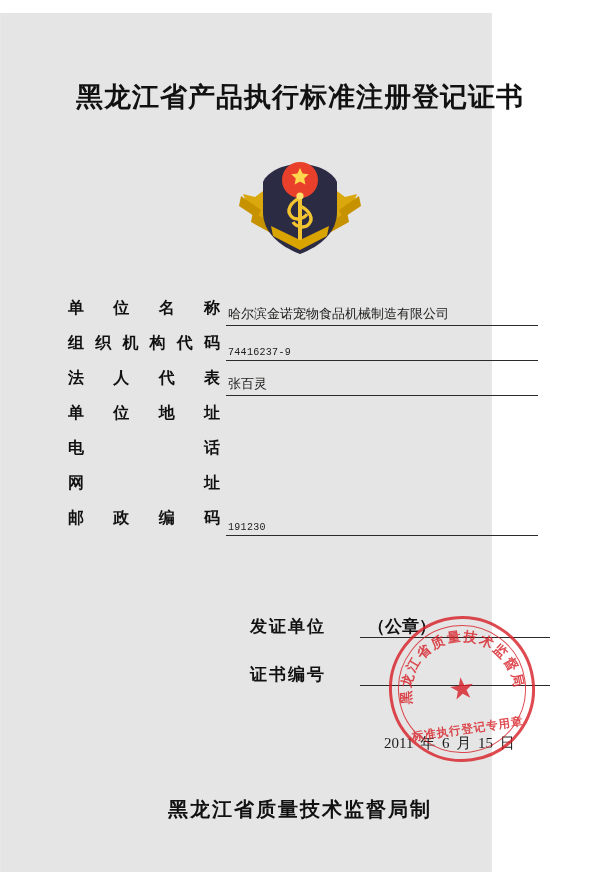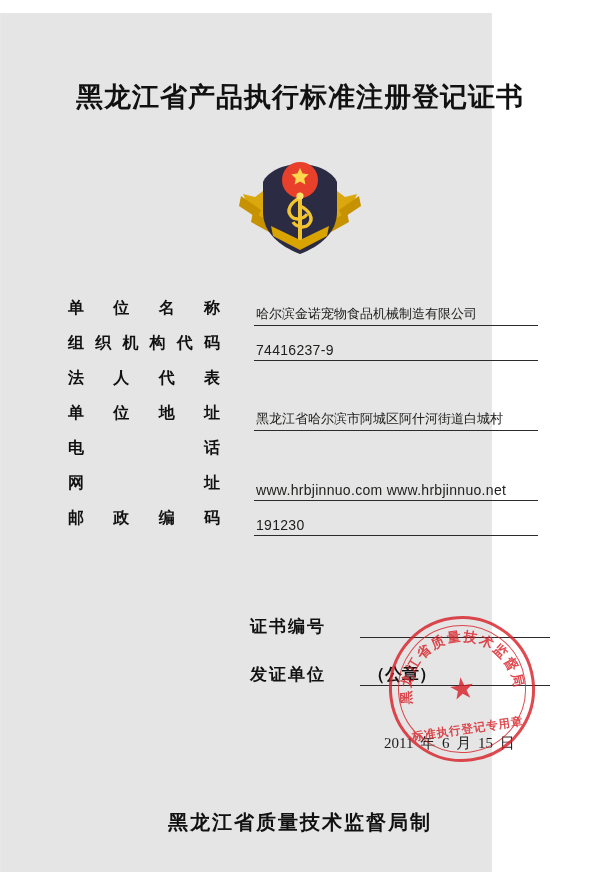--- a/index.html
+++ b/index.html
@@ -81,34 +81,33 @@
     justify-content: space-between;
   }
   .field-label span { display: inline-block; }
   .field-value-wrap {
     position: absolute;
     left: 158px;
     right: 0;
     top: 0;
     height: 29px;
     border-bottom: 1px solid #2b2b2b;
-    margin-left: 28px;
   }
   .field-value {
     position: absolute;
     left: 2px;
     bottom: 2px;
     font-family: "DejaVu Sans", sans-serif;
     font-size: 13px;
     color: #20201f;
     white-space: nowrap;
   }
   .field-value.latin {
-    font-family: Liberation Sans, sans-serif;
-    font-size: 14px;
+    font-family: Liberation Mono, monospace;
+    font-size: 10px;
     letter-spacing: .3px;
   }
 
   
   .lower {
     position: absolute;
     top: 598px;
     left: 250px;
     width: 300px;
   }
@@ -222,21 +221,20 @@
     position: absolute;
     top: 783px;
     left: 0;
     width: 600px;
     text-align: center;
     font-family: "DejaVu Sans", sans-serif;
     font-weight: bold;
     font-size: 20px;
     letter-spacing: 2px;
     color: #111;
-    margin-top: 13px;
   }
 </style>
 </head>
 <body>
 
 <div class="page">
   <div class="scan-edge-left"></div>
   <div class="scan-edge-right"></div>
 
   <div class="title">黑龙江省产品执行标准注册登记证书</div>
@@ -297,75 +295,72 @@
       </div>
     </div>
 
     <div class="field-row">
       <div class="field-label">
         <span>法</span>
         <span>人</span>
         <span>代</span>
         <span>表</span>
       </div>
+      <div class="field-value-wrap">
+        <div class="field-value">张百灵</div>
+      </div>
     </div>
 
     <div class="field-row">
       <div class="field-label">
         <span>单</span>
         <span>位</span>
         <span>地</span>
         <span>址</span>
       </div>
-      <div class="field-value-wrap">
-        <div class="field-value">黑龙江省哈尔滨市阿城区阿什河街道白城村</div>
-      </div>
     </div>
 
     <div class="field-row">
       <div class="field-label">
         <span>电</span>
         <span>话</span>
       </div>
     </div>
 
     <div class="field-row">
       <div class="field-label">
         <span>网</span>
         <span>址</span>
-      </div>
-      <div class="field-value-wrap">
-        <div class="field-value latin">www.hrbjinnuo.com   www.hrbjinnuo.net</div>
       </div>
     </div>
 
     <div class="field-row">
       <div class="field-label">
         <span>邮</span>
         <span>政</span>
         <span>编</span>
         <span>码</span>
       </div>
       <div class="field-value-wrap">
         <div class="field-value latin">191230</div>
       </div>
     </div>
 
   </div>
 
   <div class="lower">
     <div class="lower-row">
+      <div class="lower-label">发证单位</div>
+      <div class="lower-line"></div>
+      <div class="lower-value">（公章）</div>
+    </div>
+    <div class="lower-row">
       <div class="lower-label">证书编号</div>
       <div class="lower-line"></div>
       <div class="lower-value"></div>
-    </div>
-    <div class="lower-row">
-      <div class="lower-label">发证单位</div>
-      <div class="lower-line"></div>
-      <div class="lower-value">（公章）</div>
     </div>
   </div>
 
   <div class="date-row">
     <span class="num">2011</span>
     <span class="seg">年</span>
     <span class="num">6</span>
     <span class="seg">月</span>
     <span class="num">15</span>
     <span class="seg">日</span>

